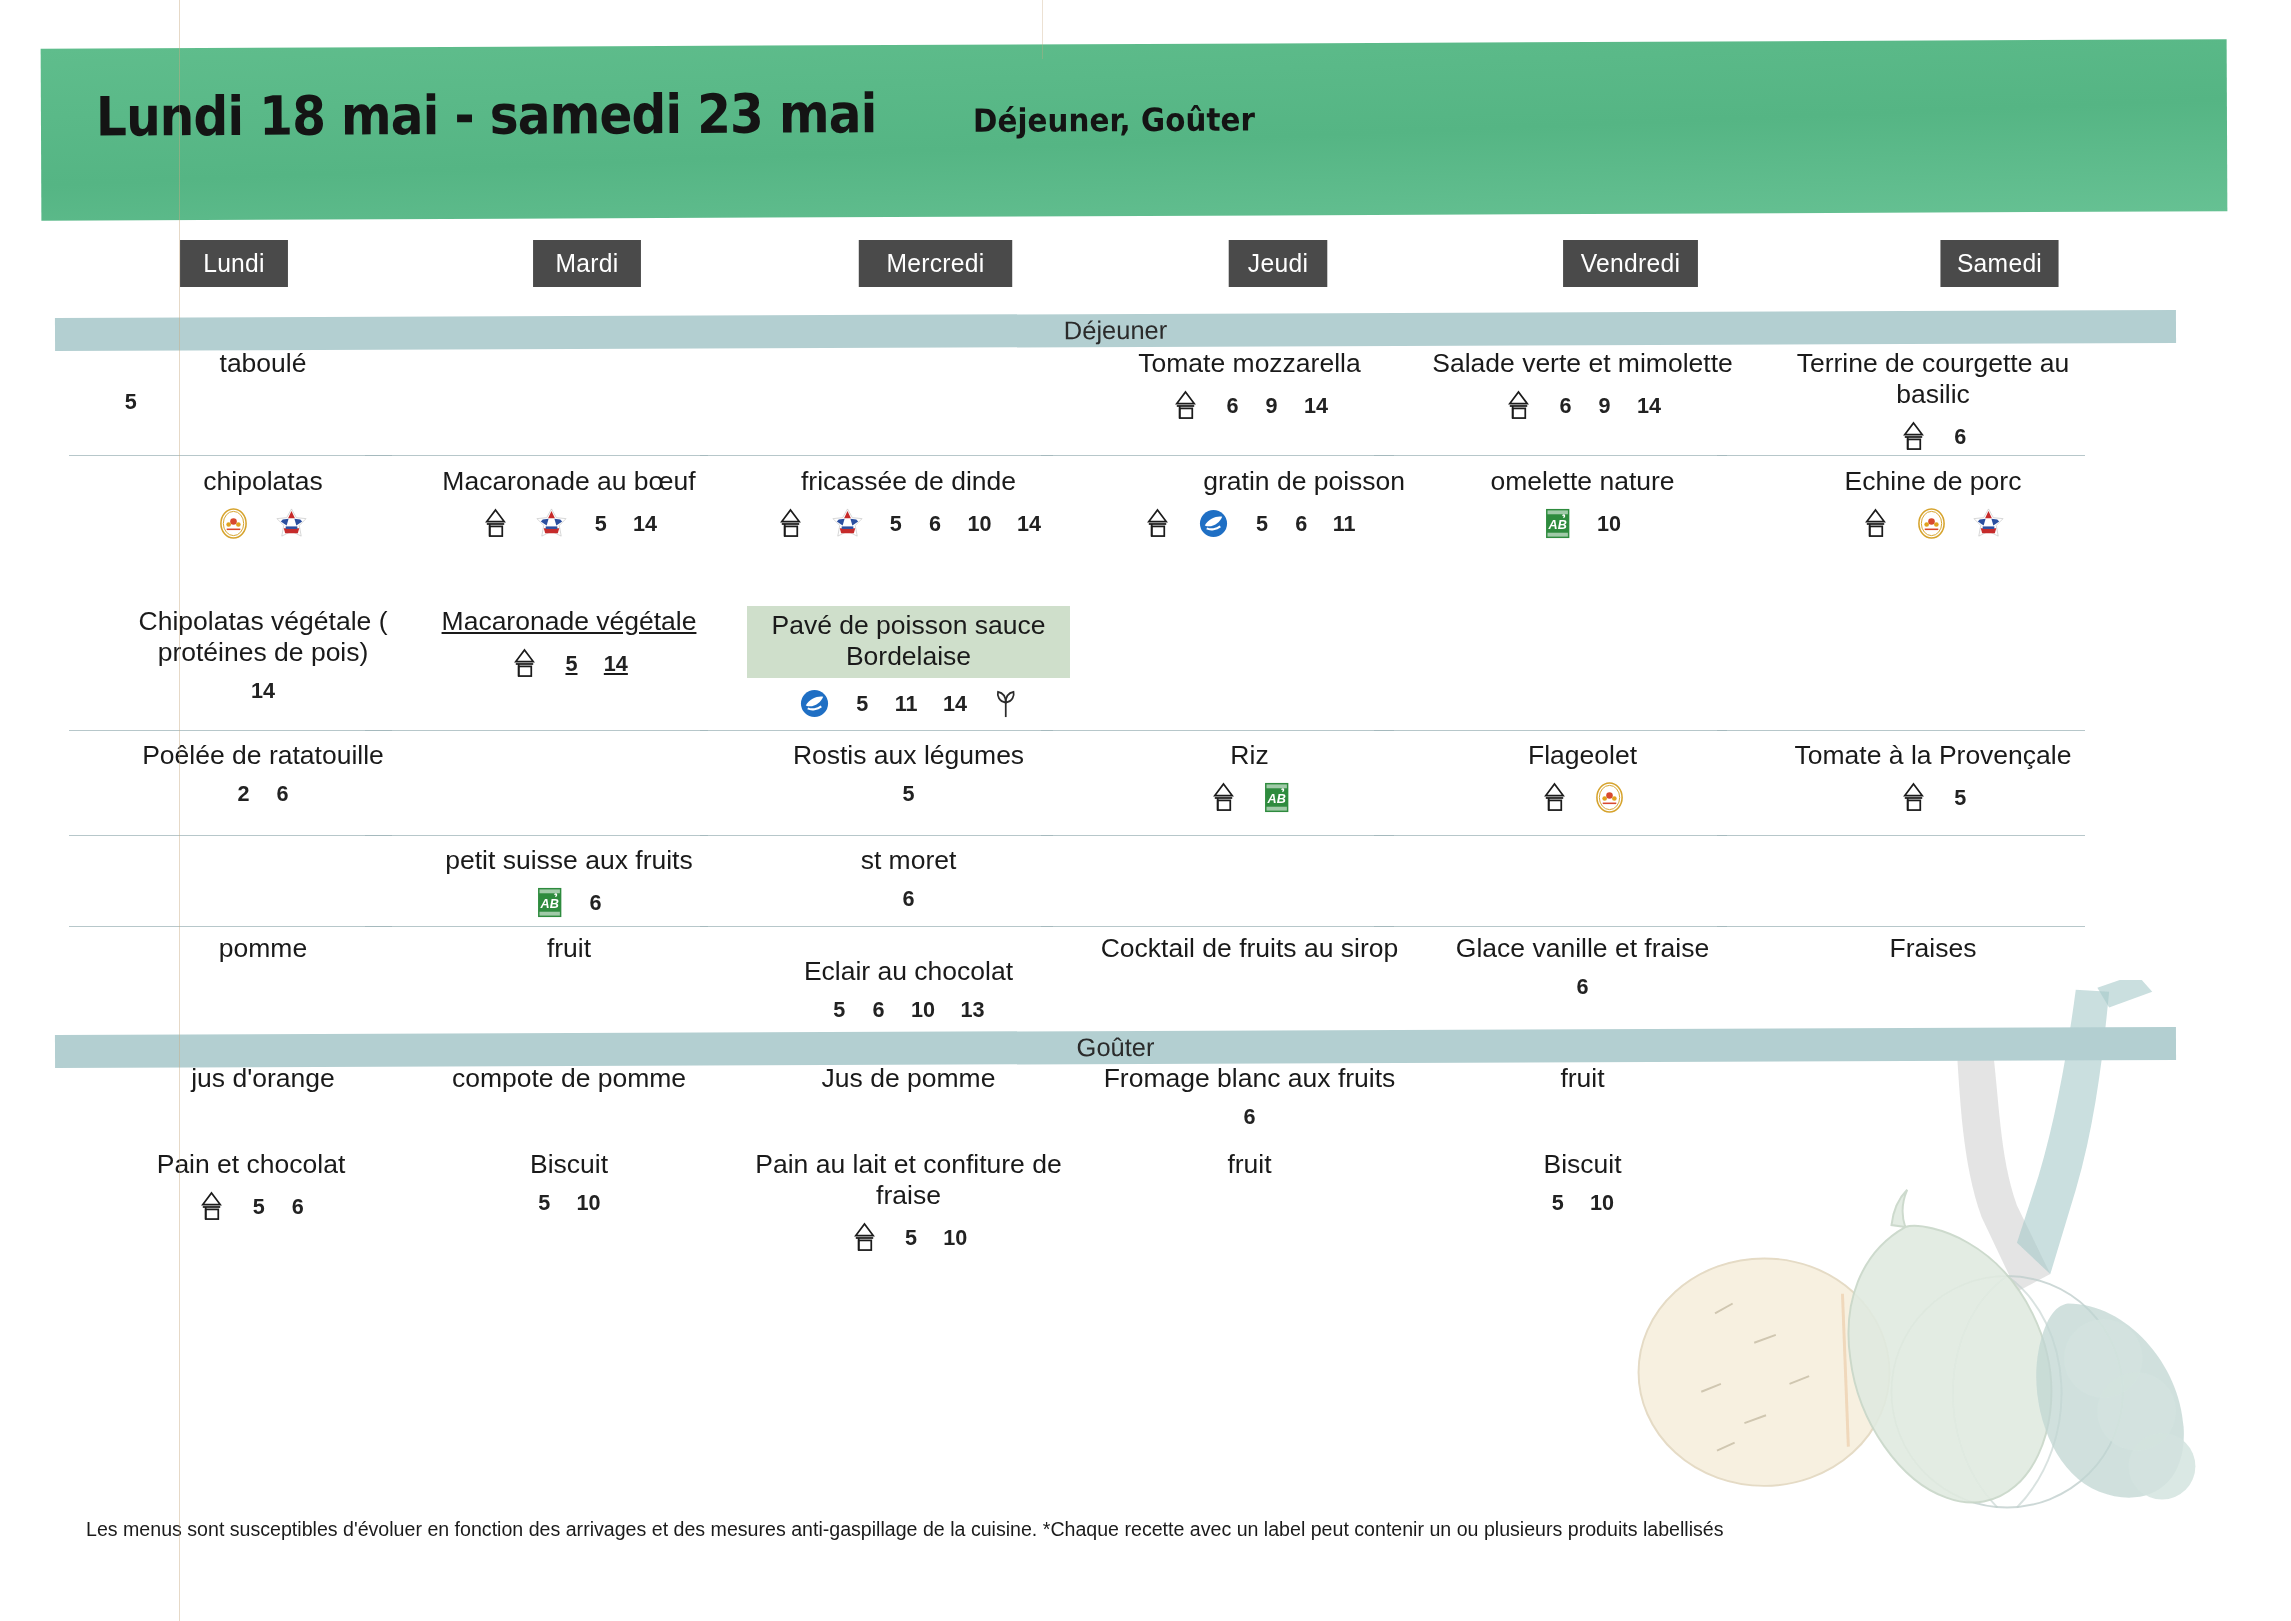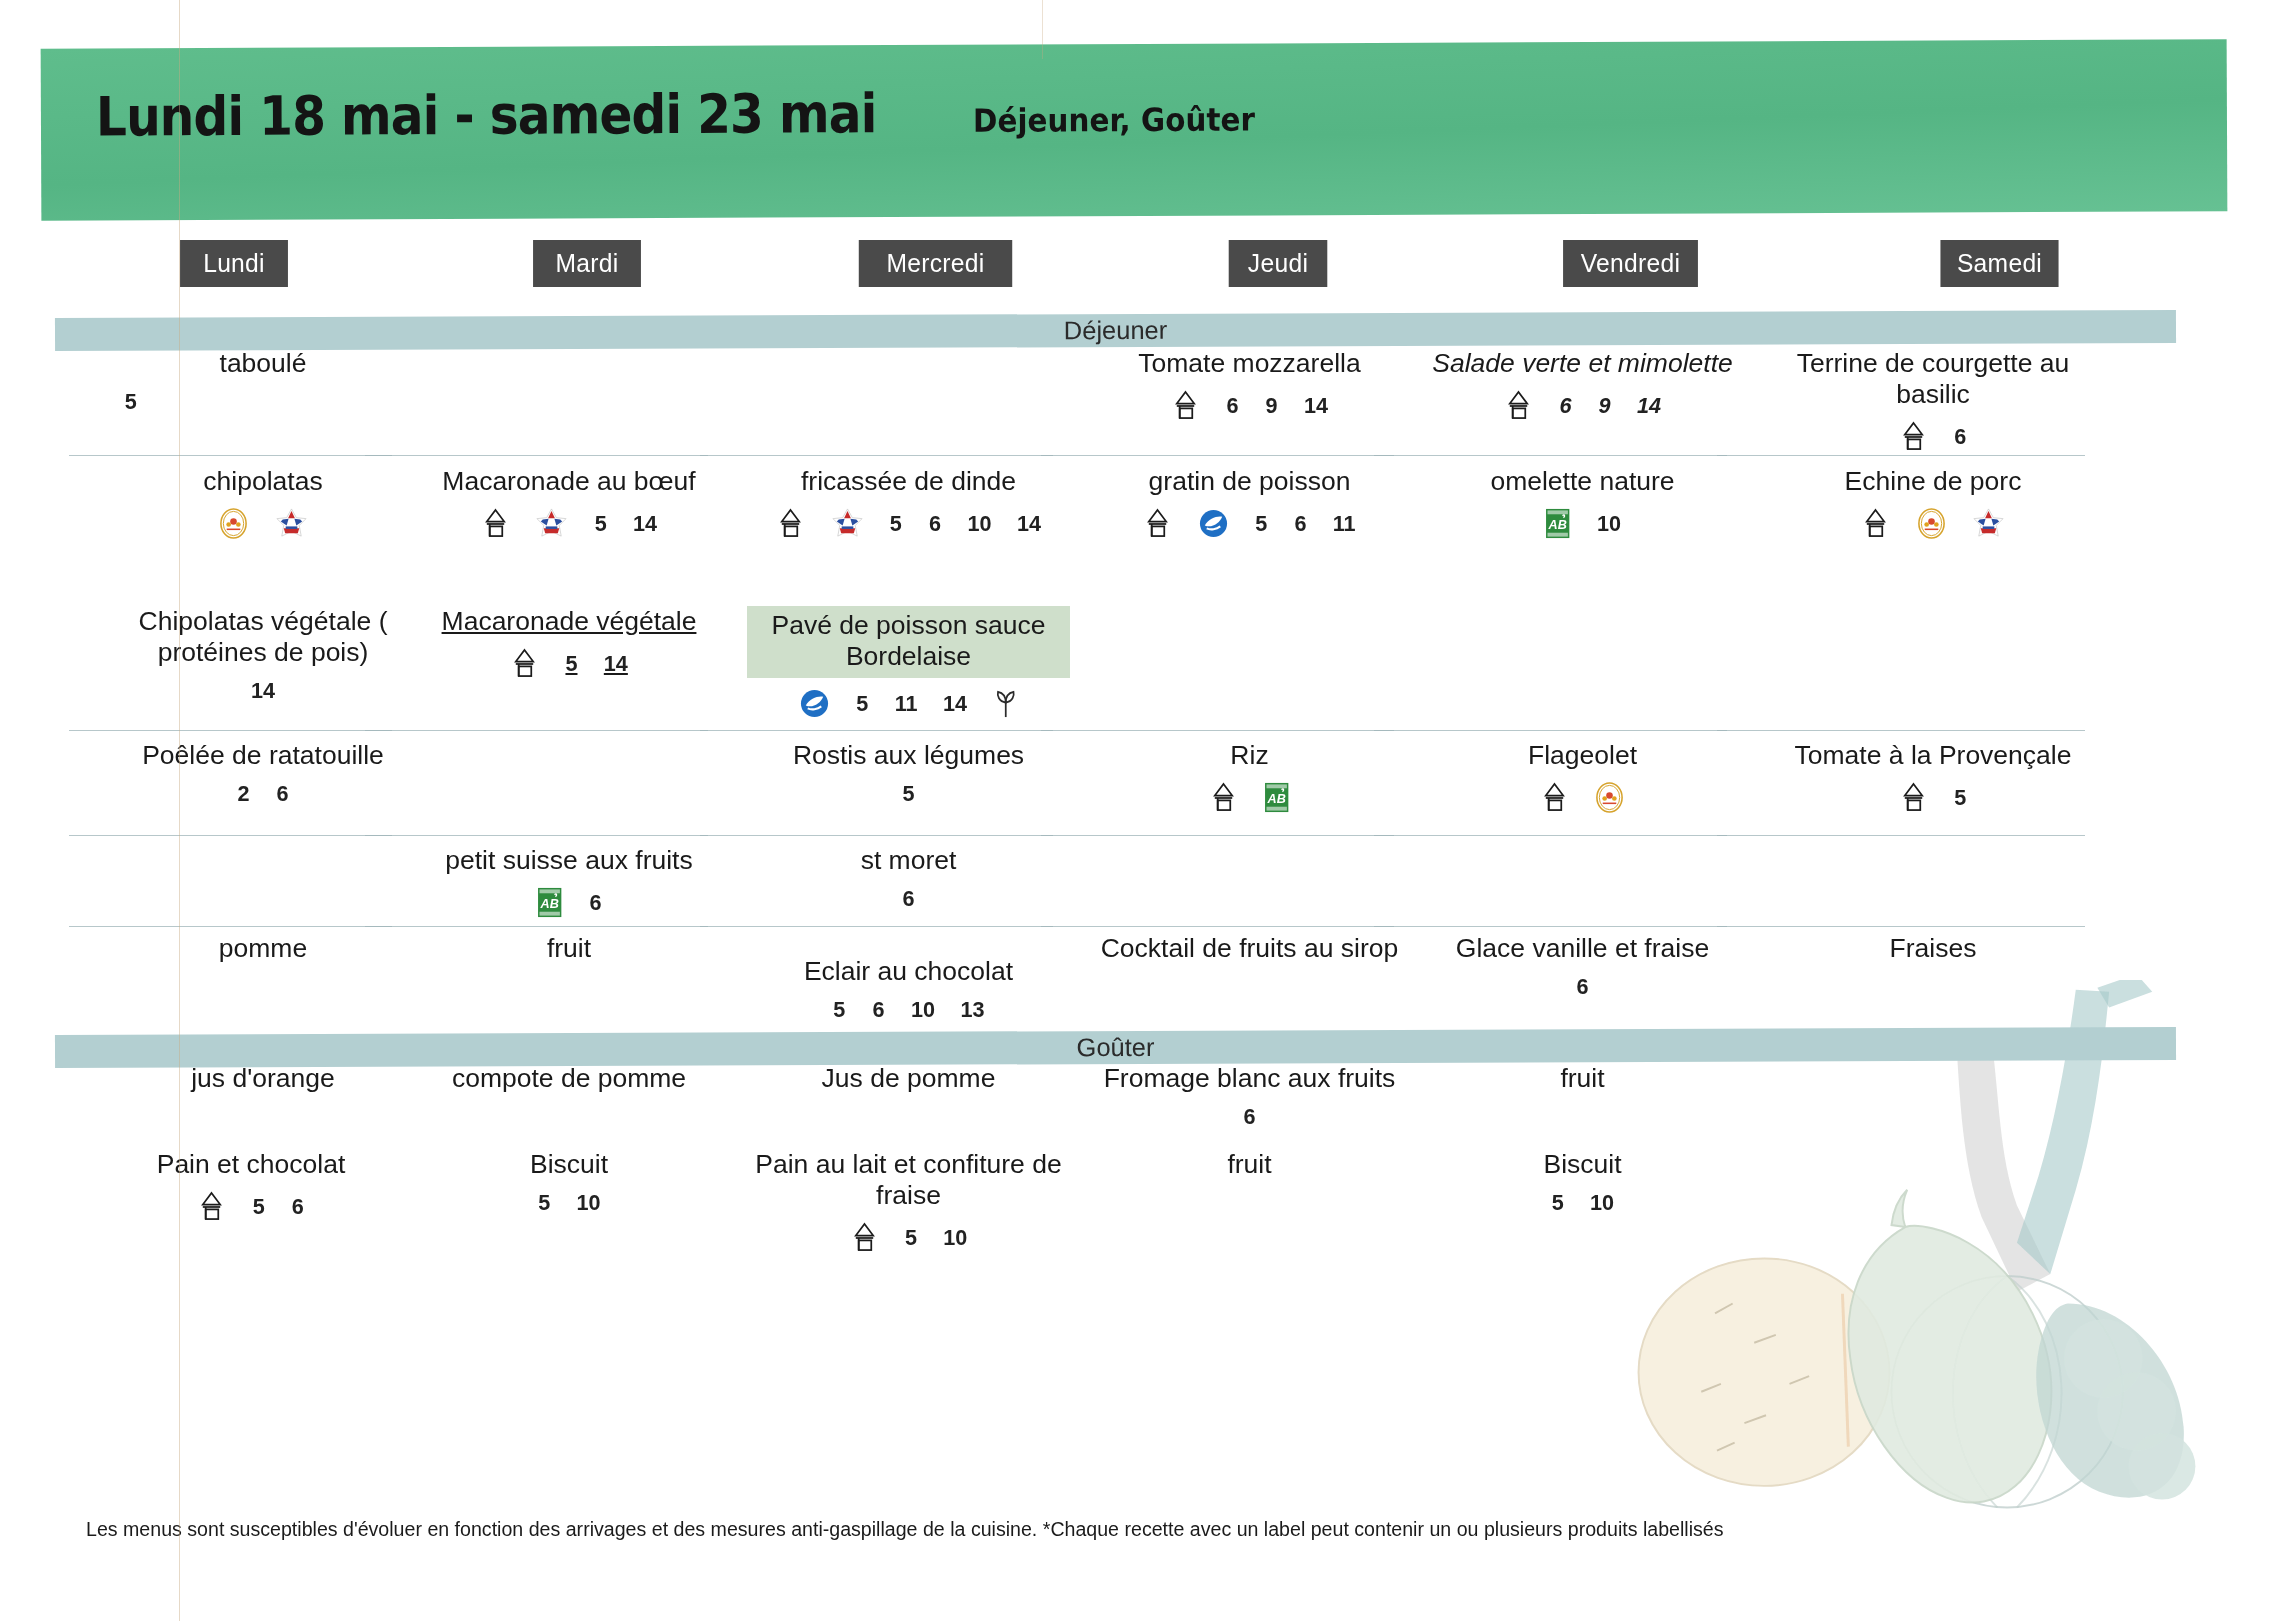--- a/index.html
+++ b/index.html
@@ -194,21 +194,21 @@
             <path d="M15 3 L24 15 L6 15 Z" fill="none" stroke="#1b1b1b" stroke-width="1.8"></path>
             <rect x="9" y="20" width="13" height="10" fill="none" stroke="#1b1b1b" stroke-width="1.8"></rect>
             <line x1="6" y1="17.5" x2="24" y2="17.5" stroke="#1b1b1b" stroke-width="1.8"></line>
             <line x1="9" y1="17.5" x2="9" y2="30" stroke="#1b1b1b" stroke-width="1.8"></line>
           </svg></span>
         <span class="num">6</span>
         <span class="num">9</span>
         <span class="num">14</span>
       </div>
     </div>
-    <div class="cell" style="left: 1421px; top: 348px; width: 323px; font-style: italic;">
+    <div class="cell" style="left: 1421px; top: 348px; width: 323px;">
       <span class="dish">Salade verte et mimolette</span>
       <div class="tags">
         <span><svg class="ico ico-local" viewBox="0 0 30 34">
             <path d="M15 3 L24 15 L6 15 Z" fill="none" stroke="#1b1b1b" stroke-width="1.8"></path>
             <rect x="9" y="20" width="13" height="10" fill="none" stroke="#1b1b1b" stroke-width="1.8"></rect>
             <line x1="6" y1="17.5" x2="24" y2="17.5" stroke="#1b1b1b" stroke-width="1.8"></line>
             <line x1="9" y1="17.5" x2="9" y2="30" stroke="#1b1b1b" stroke-width="1.8"></line>
           </svg></span>
         <span class="num">6</span>
         <span class="num">9</span>
@@ -285,21 +285,21 @@
             <path d="M26 13 L20 12 L22 19 L28 15 Z" fill="#2b4fa0"></path>
             <path d="M9 22 h16 l-1.5 5 h-13 Z" fill="#c62b2b"></path>
             <rect x="11" y="20" width="12" height="2.6" fill="#2b4fa0"></rect>
           </svg></span>
         <span class="num">5</span>
         <span class="num">6</span>
         <span class="num">10</span>
         <span class="num">14</span>
       </div>
     </div>
-    <div class="cell" style="left: 1088px; top: 466px; width: 323px;">
+    <div class="cell" style="left: 1088px; top: 466px; width: 323px; text-align: right;">
       <span class="dish">gratin de poisson</span>
       <div class="tags">
         <span><svg class="ico ico-local" viewBox="0 0 30 34">
             <path d="M15 3 L24 15 L6 15 Z" fill="none" stroke="#1b1b1b" stroke-width="1.8"></path>
             <rect x="9" y="20" width="13" height="10" fill="none" stroke="#1b1b1b" stroke-width="1.8"></rect>
             <line x1="6" y1="17.5" x2="24" y2="17.5" stroke="#1b1b1b" stroke-width="1.8"></line>
             <line x1="9" y1="17.5" x2="9" y2="30" stroke="#1b1b1b" stroke-width="1.8"></line>
           </svg></span>
         <span><svg class="ico ico-msc" viewBox="0 0 32 32">
             <circle cx="16" cy="16" r="14" fill="#1f6fc4"></circle>

